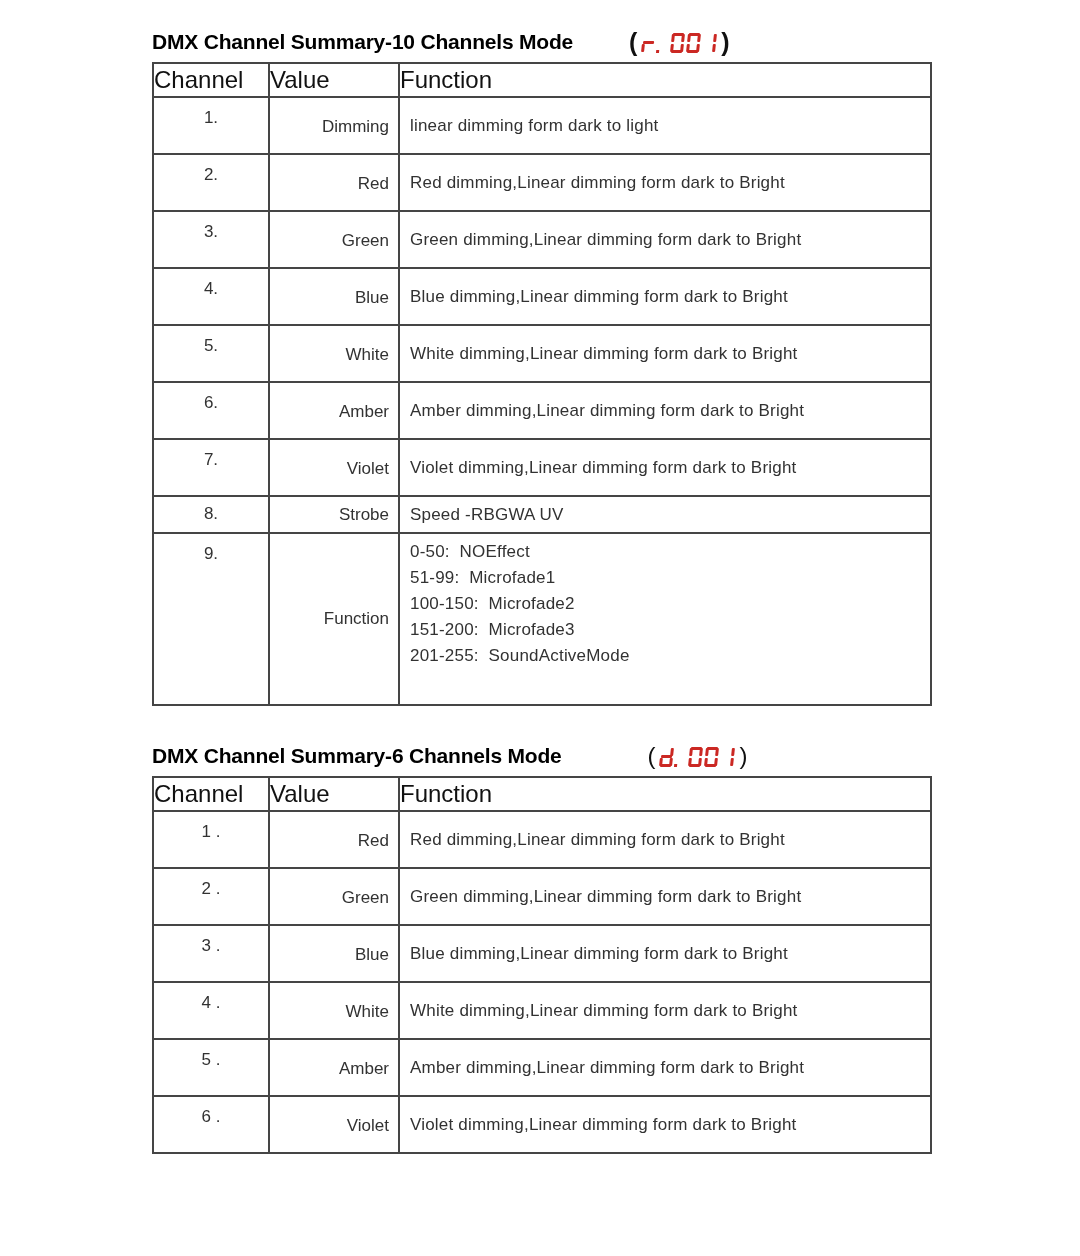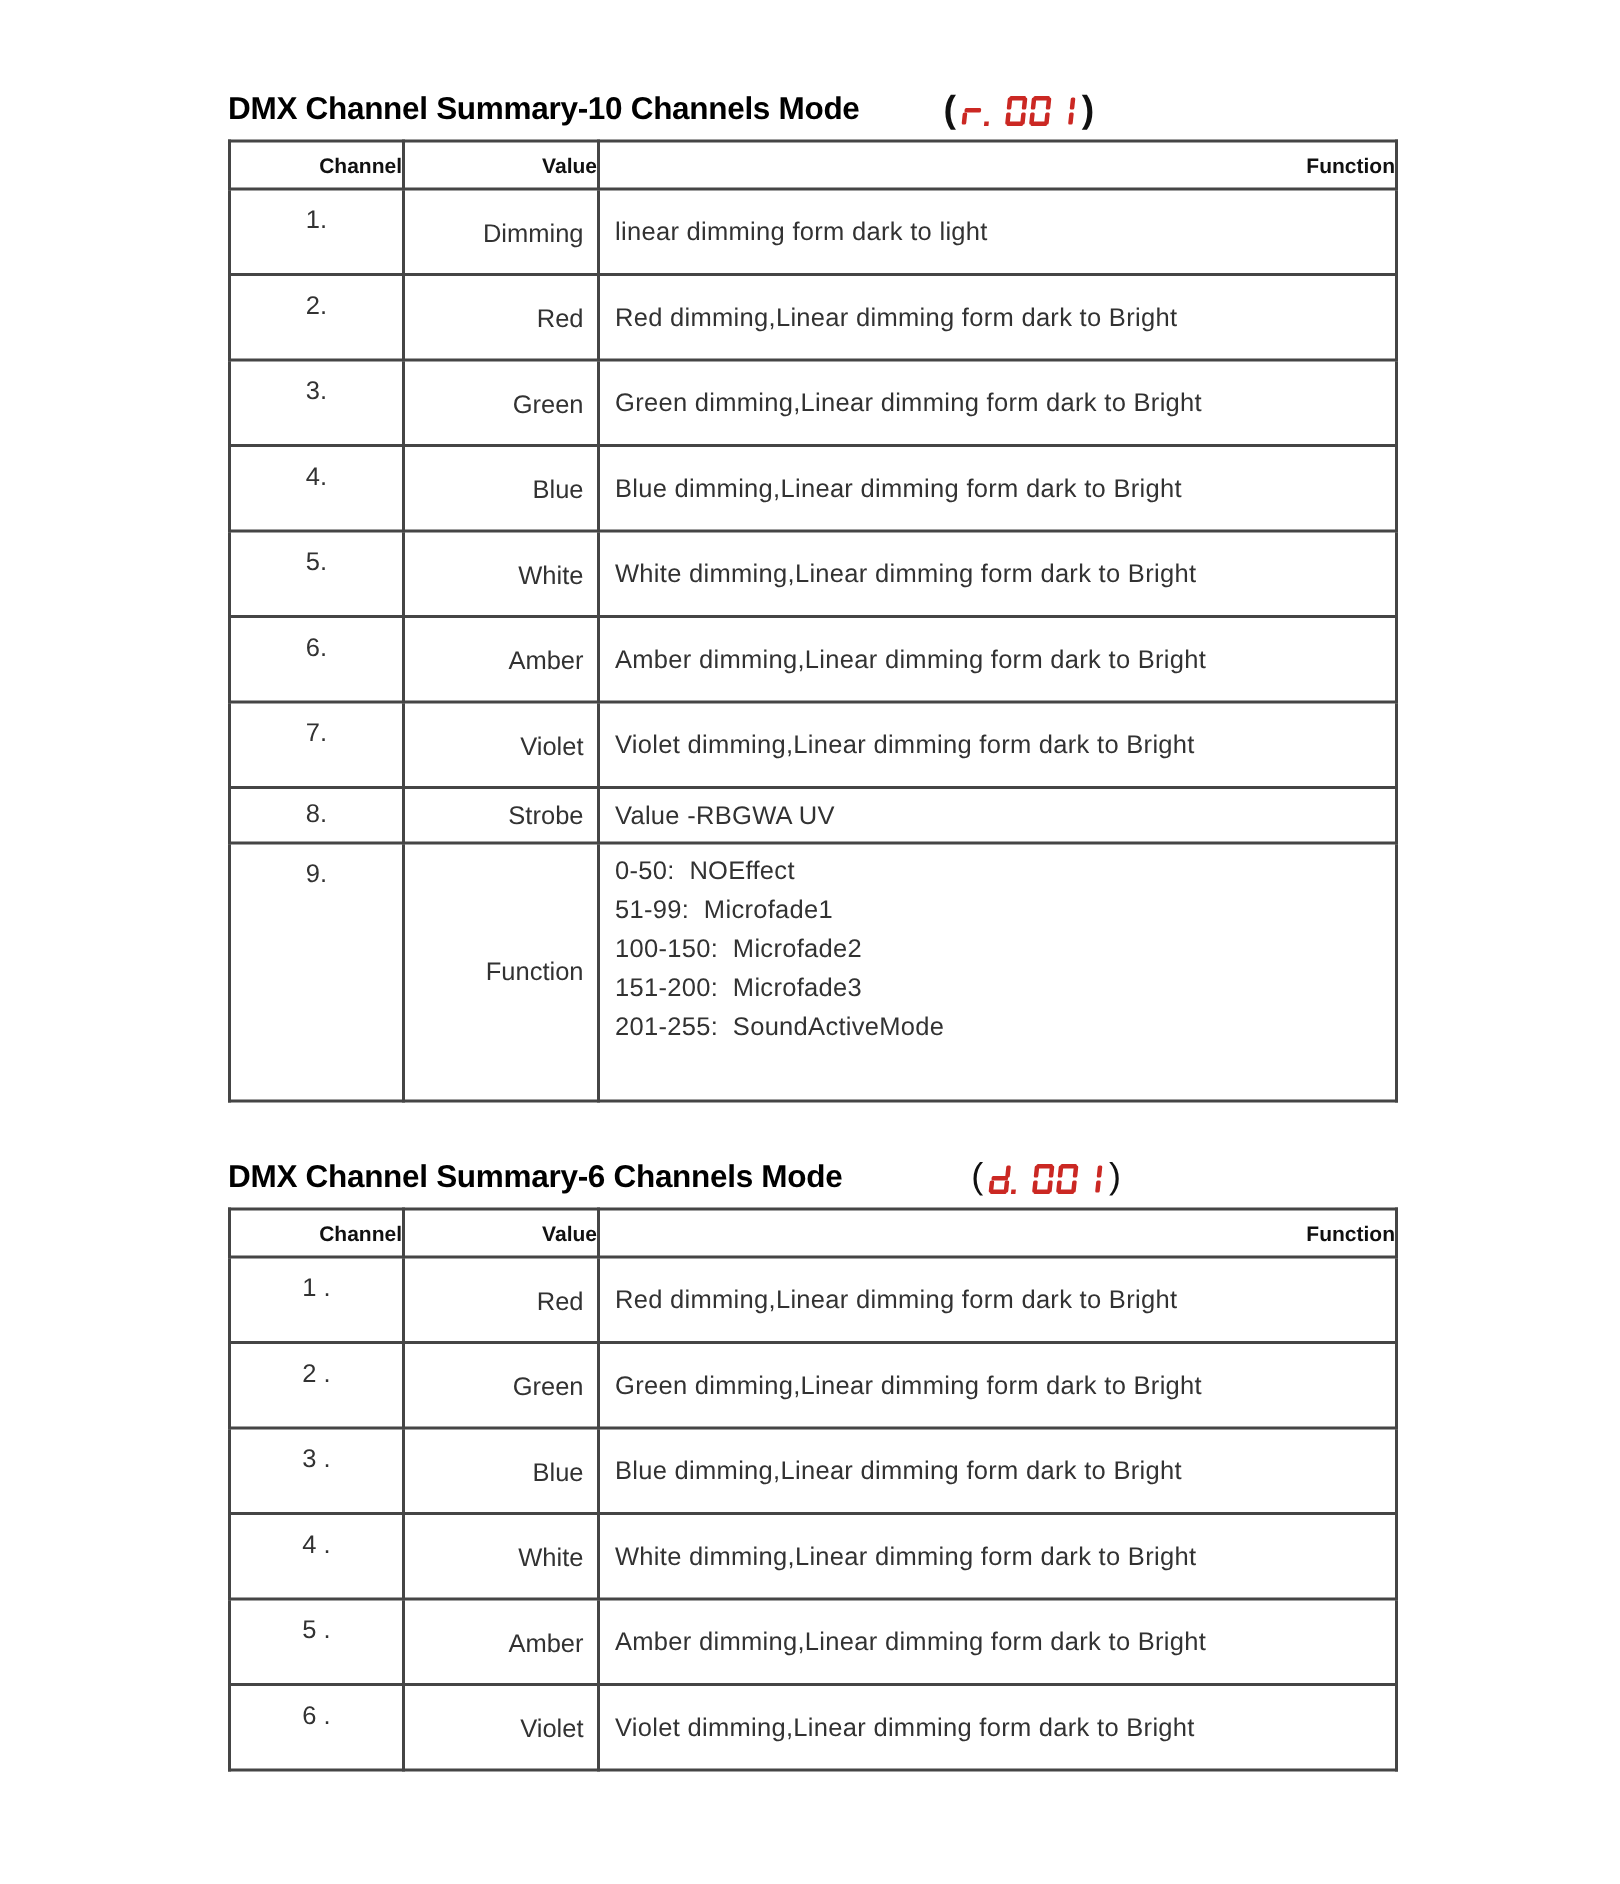--- a/index.html
+++ b/index.html
@@ -11,21 +11,20 @@
     font-family: "Liberation Sans", "DejaVu Sans", sans-serif;
     color: var(--text);
   }
   .content { padding-left: 152px; padding-top: 30px; width: 930px; }
 
   .sec-title {
     display: flex; align-items: center;
     font-size: 21px; font-weight: bold; color: #000;
     letter-spacing: -0.2px; line-height: 24px;
     white-space: nowrap;
-    margin-top: 31px;
   }
   .section-1 { margin-top: 38px; }
 
   .led-group { display: inline-flex; align-items: center; }
   .section-0 .led-group { margin-left: 56px; }
   .section-1 .led-group { margin-left: 86px; }
   .led-paren { font-size: 25px; line-height: 22px; color: #111; font-weight: bold; }
   .section-1 .led-paren { font-weight: 400; font-size: 24px; }
 
   .led-display {
@@ -45,22 +44,22 @@
   .led-dot { width: 3px; height: 3px; background: var(--led); display: inline-block; align-self: flex-end; margin-left: -1px; }
   .led-space { width: 5px; display: inline-block; }
 
   table.dmx-table {
     border-collapse: collapse; table-layout: fixed;
     width: 778px; margin-top: 8px;
     border: 2px solid #333;
   }
   .dmx-table th, .dmx-table td { border: 2px solid var(--border); }
   .dmx-table th {
-    font-size: 14px; font-weight: bold; color: #111;
-    text-align: right; height: 32px; padding: 2px 0;
+    font-size: 24px; font-weight: normal; color: #111;
+    text-align: left; height: 32px; padding: 2px 0;
   }
   .dmx-table td { font-size: 17px; color: var(--text); }
   tr.row-normal { height: 57px; }
   tr.row-compact { height: 37px; }
   tr.row-tall { height: 172px; }
 
   .cell-channel { text-align: center; vertical-align: top; padding-top: 10px; }
   .cell-value   { text-align: right; vertical-align: top; padding: 19px 9px 0 0; border-radius: 24px; }
   .cell-function{
     text-align: left; vertical-align: middle;
@@ -158,21 +157,21 @@
             <td class="cell-function">Amber dimming,Linear dimming form dark to Bright</td>
           </tr>
           <tr class="row row-normal">
             <td class="cell-channel">7.</td>
             <td class="cell-value">Violet</td>
             <td class="cell-function">Violet dimming,Linear dimming form dark to Bright</td>
           </tr>
           <tr class="row row-compact">
             <td class="cell-channel">8.</td>
             <td class="cell-value">Strobe</td>
-            <td class="cell-function">Value -RBGWA UV</td>
+            <td class="cell-function">Speed -RBGWA UV</td>
           </tr>
           <tr class="row row-tall">
             <td class="cell-channel">9.</td>
             <td class="cell-value">Function</td>
             <td class="cell-function">0-50:  NOEffect
 51-99:  Microfade1
 100-150:  Microfade2
 151-200:  Microfade3
 201-255:  SoundActiveMode</td>
           </tr>

